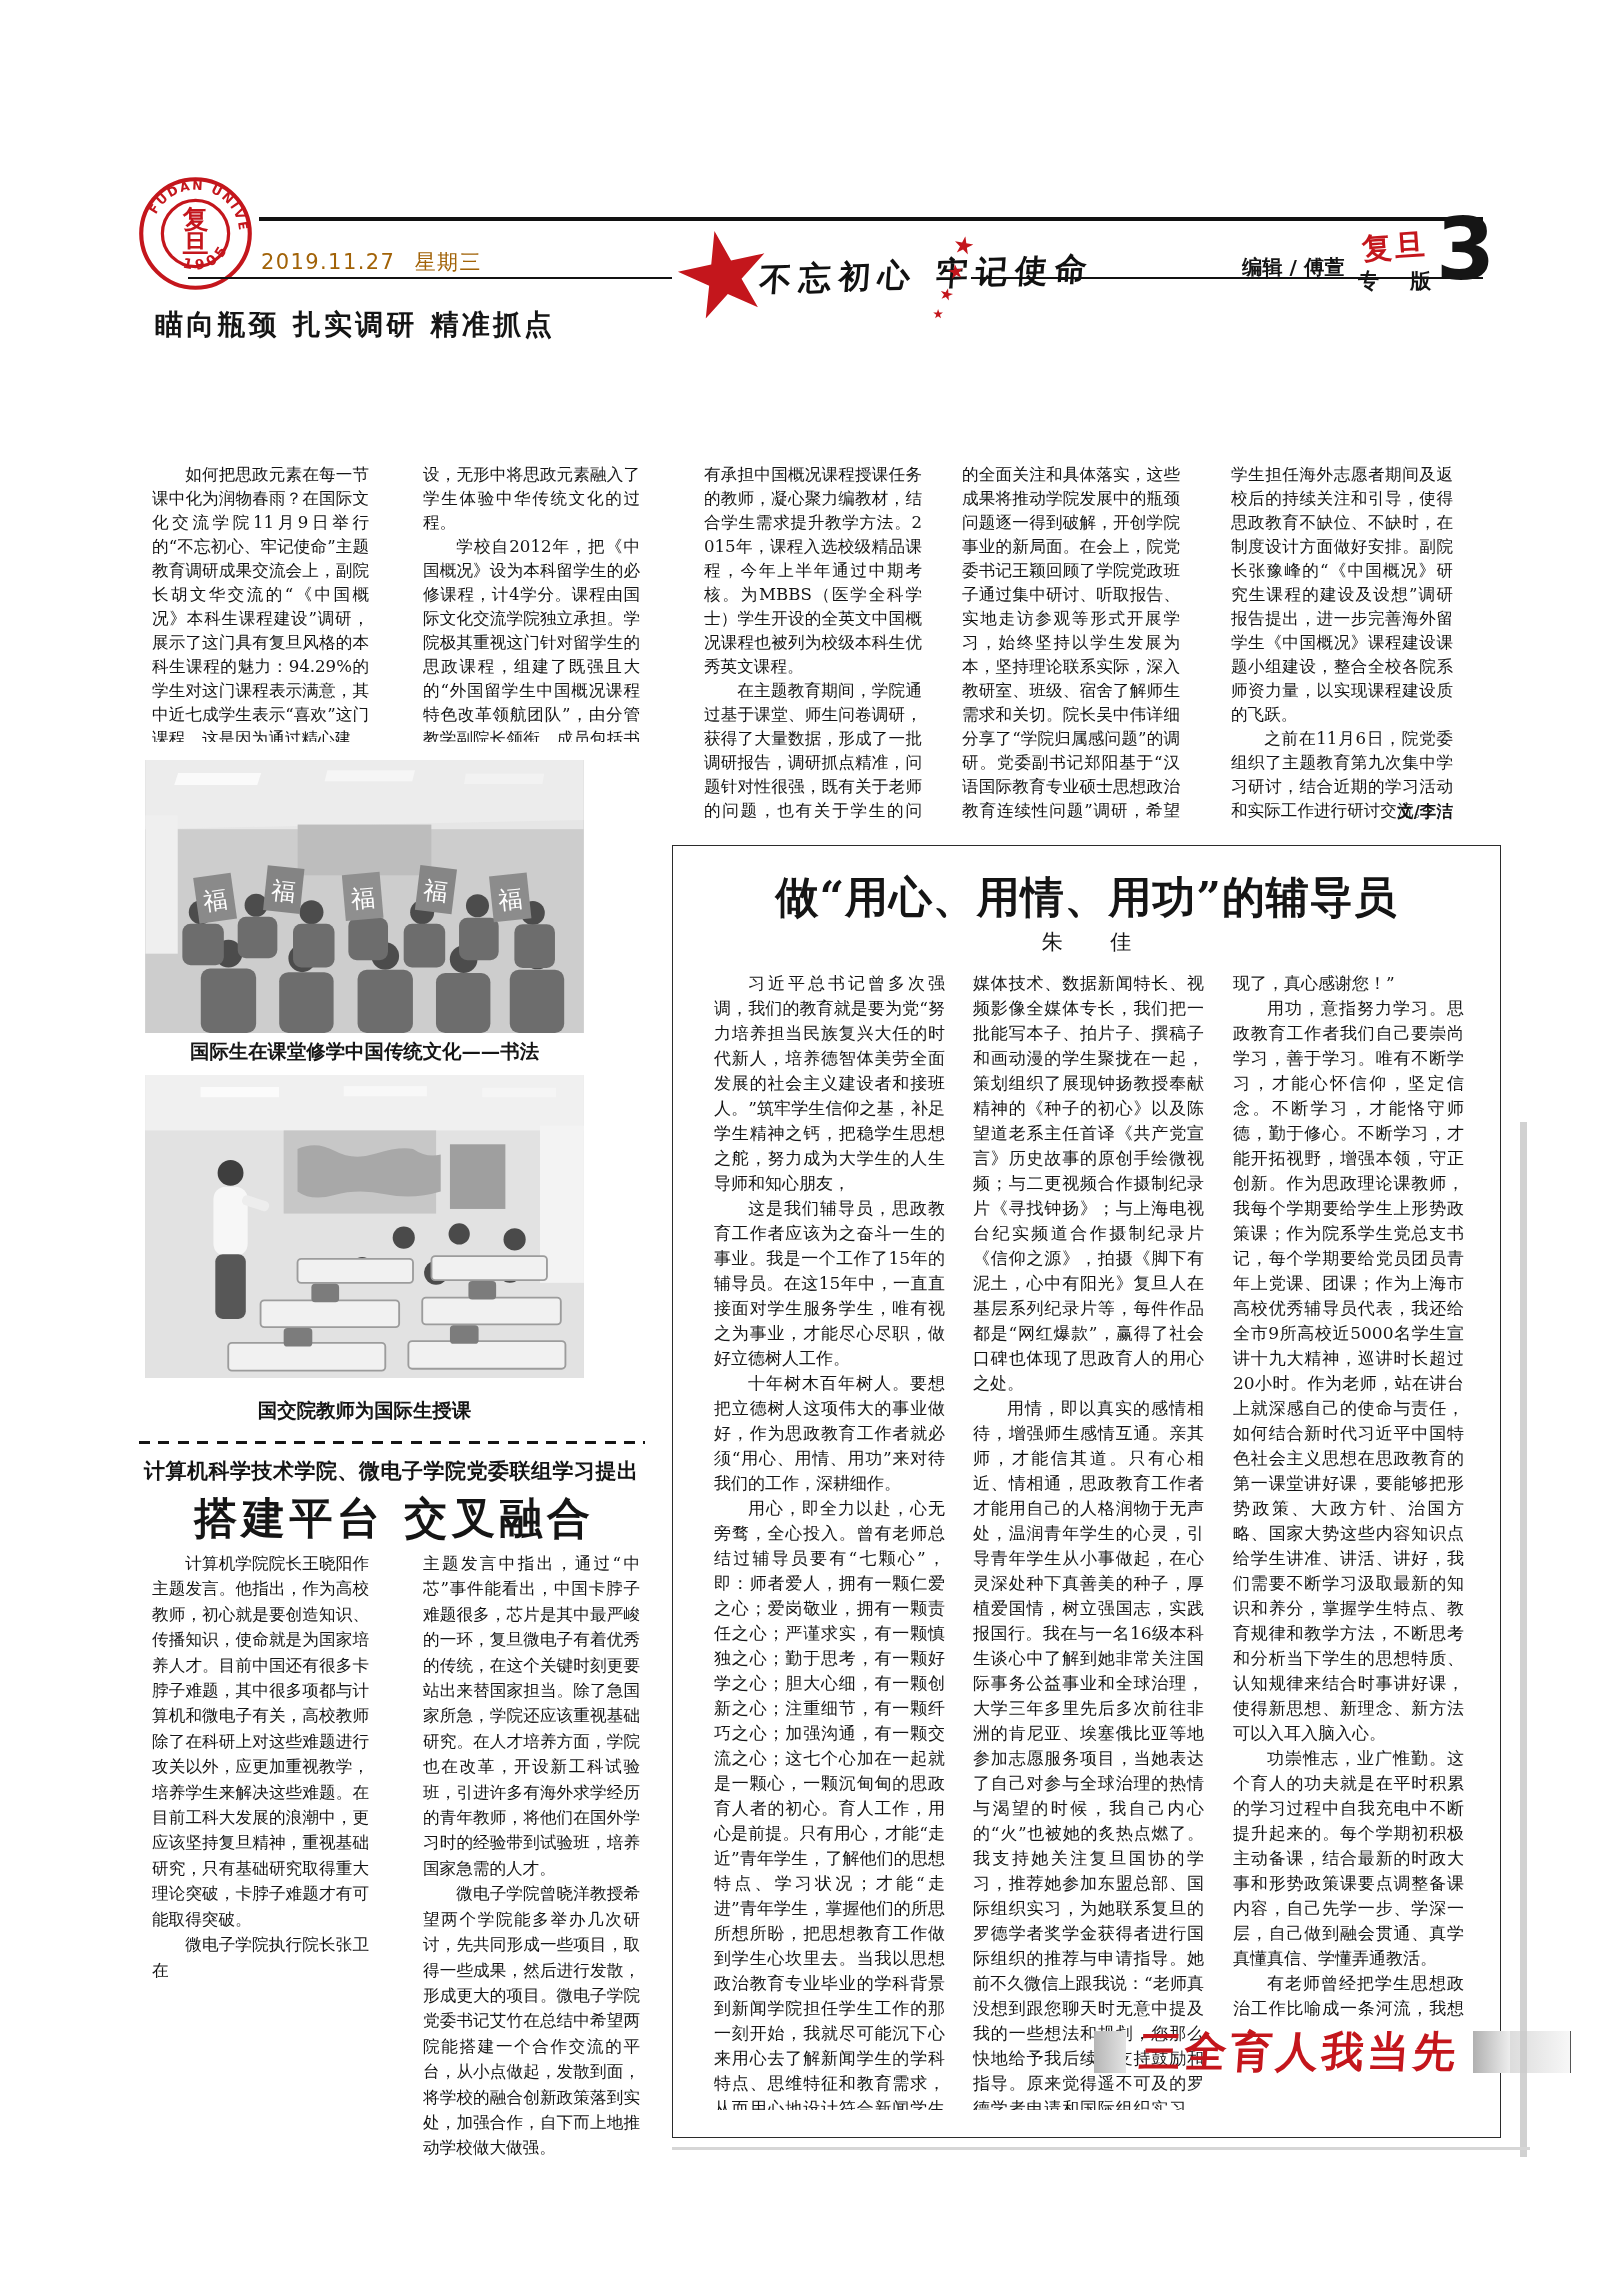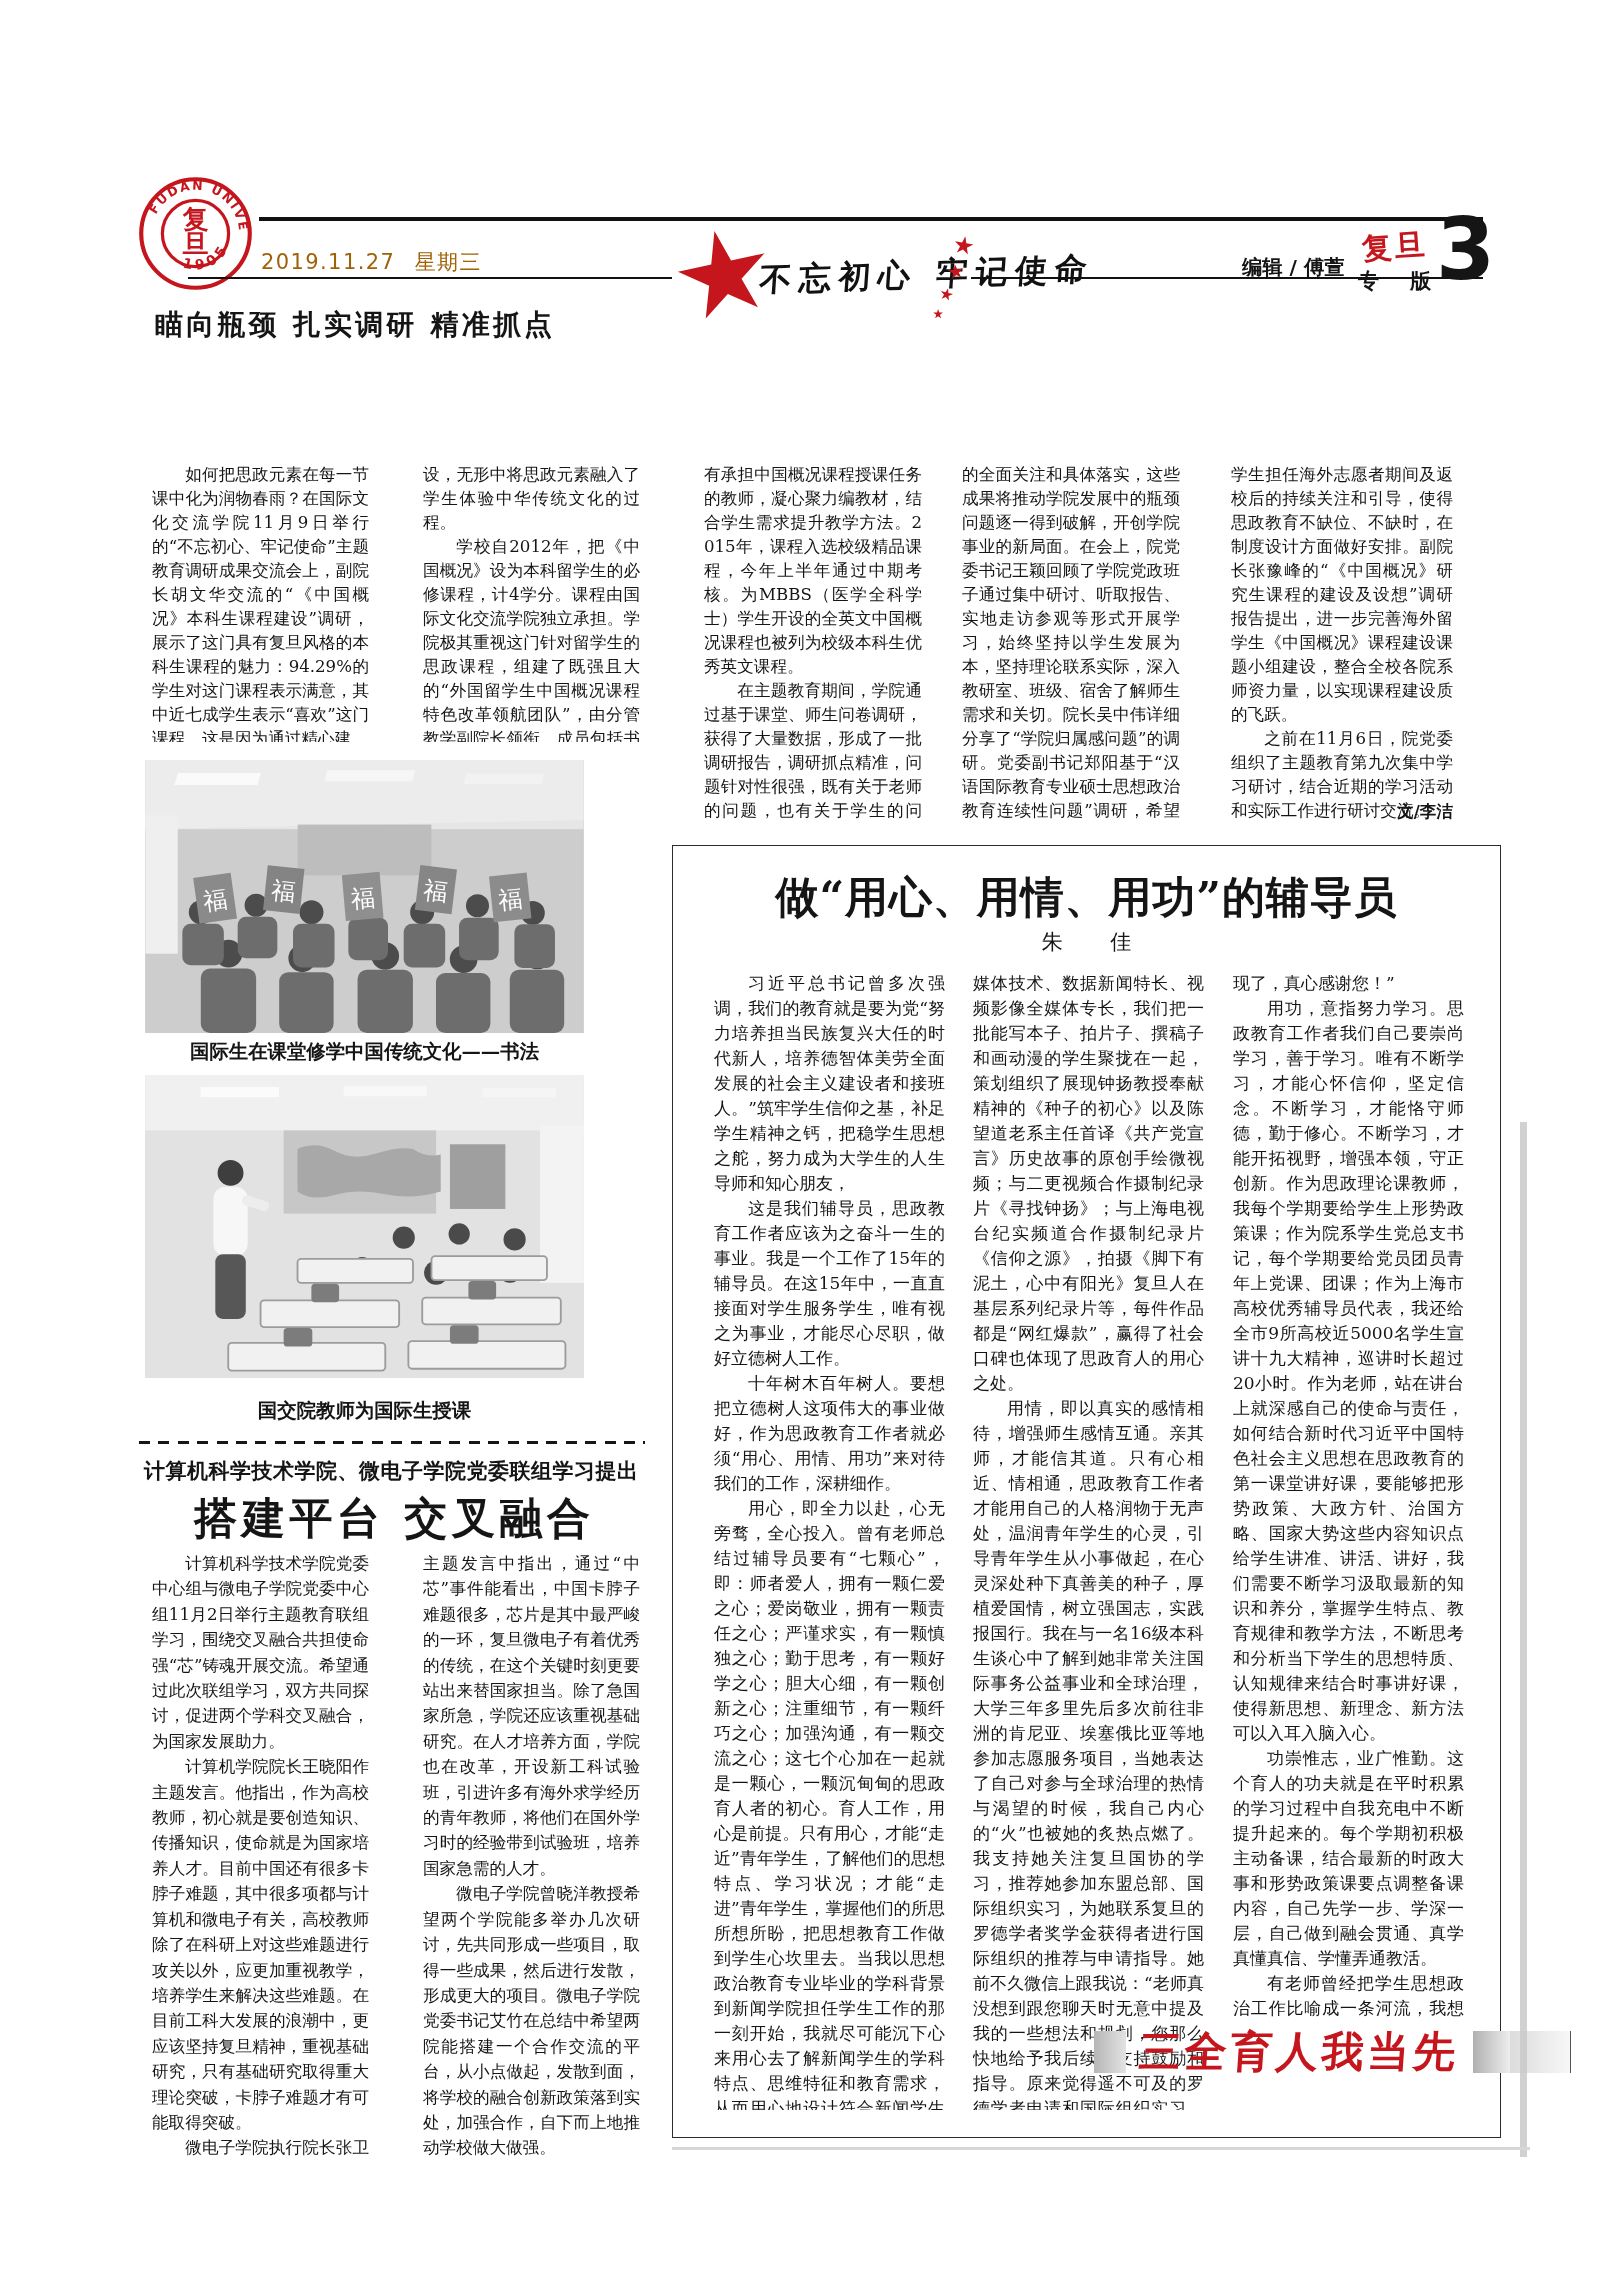--- a/index.html
+++ b/index.html
@@ -226,21 +226,20 @@
       </g>
     </svg>
   </div>
   <div class="caption" style="top:1397px;">国交院教师为国际生授课</div>
 
   <div class="abs" id="divider"></div>
 
   <div class="abs" id="kicker2">计算机科学技术学院、微电子学院党委联组学习提出</div>
   <div class="abs" id="headline2">搭建平台 交叉融合</div>
   <div class="col sec-col" style="left:152px;">
-    <p class="ind">计算机科学技术学院党委中心组与微电子学院党委中心组11月2日举行主题教育联组学习，围绕交叉融合共担使命强“芯”铸魂开展交流。希望通过此次联组学习，双方共同探讨，促进两个学科交叉融合，为国家发展助力。</p>
     <p class="ind">计算机学院院长王晓阳作主题发言。他指出，作为高校教师，初心就是要创造知识、传播知识，使命就是为国家培养人才。目前中国还有很多卡脖子难题，其中很多项都与计算机和微电子有关，高校教师除了在科研上对这些难题进行攻关以外，应更加重视教学，培养学生来解决这些难题。在目前工科大发展的浪潮中，更应该坚持复旦精神，重视基础研究，只有基础研究取得重大理论突破，卡脖子难题才有可能取得突破。</p>
     <p class="ind">微电子学院执行院长张卫在</p>
   </div>
   <div class="col sec-col" style="left:423px;">
     <p>主题发言中指出，通过“中芯”事件能看出，中国卡脖子难题很多，芯片是其中最严峻的一环，复旦微电子有着优秀的传统，在这个关键时刻更要站出来替国家担当。除了急国家所急，学院还应该重视基础研究。在人才培养方面，学院也在改革，开设新工科试验班，引进许多有海外求学经历的青年教师，将他们在国外学习时的经验带到试验班，培养国家急需的人才。</p>
     <p class="ind">微电子学院曾晓洋教授希望两个学院能多举办几次研讨，先共同形成一些项目，取得一些成果，然后进行发散，形成更大的项目。微电子学院党委书记艾竹在总结中希望两院能搭建一个合作交流的平台，从小点做起，发散到面，将学校的融合创新政策落到实处，加强合作，自下而上地推动学校做大做强。</p>
 
   </div>
 
   <div class="abs" id="feature-box"></div>

